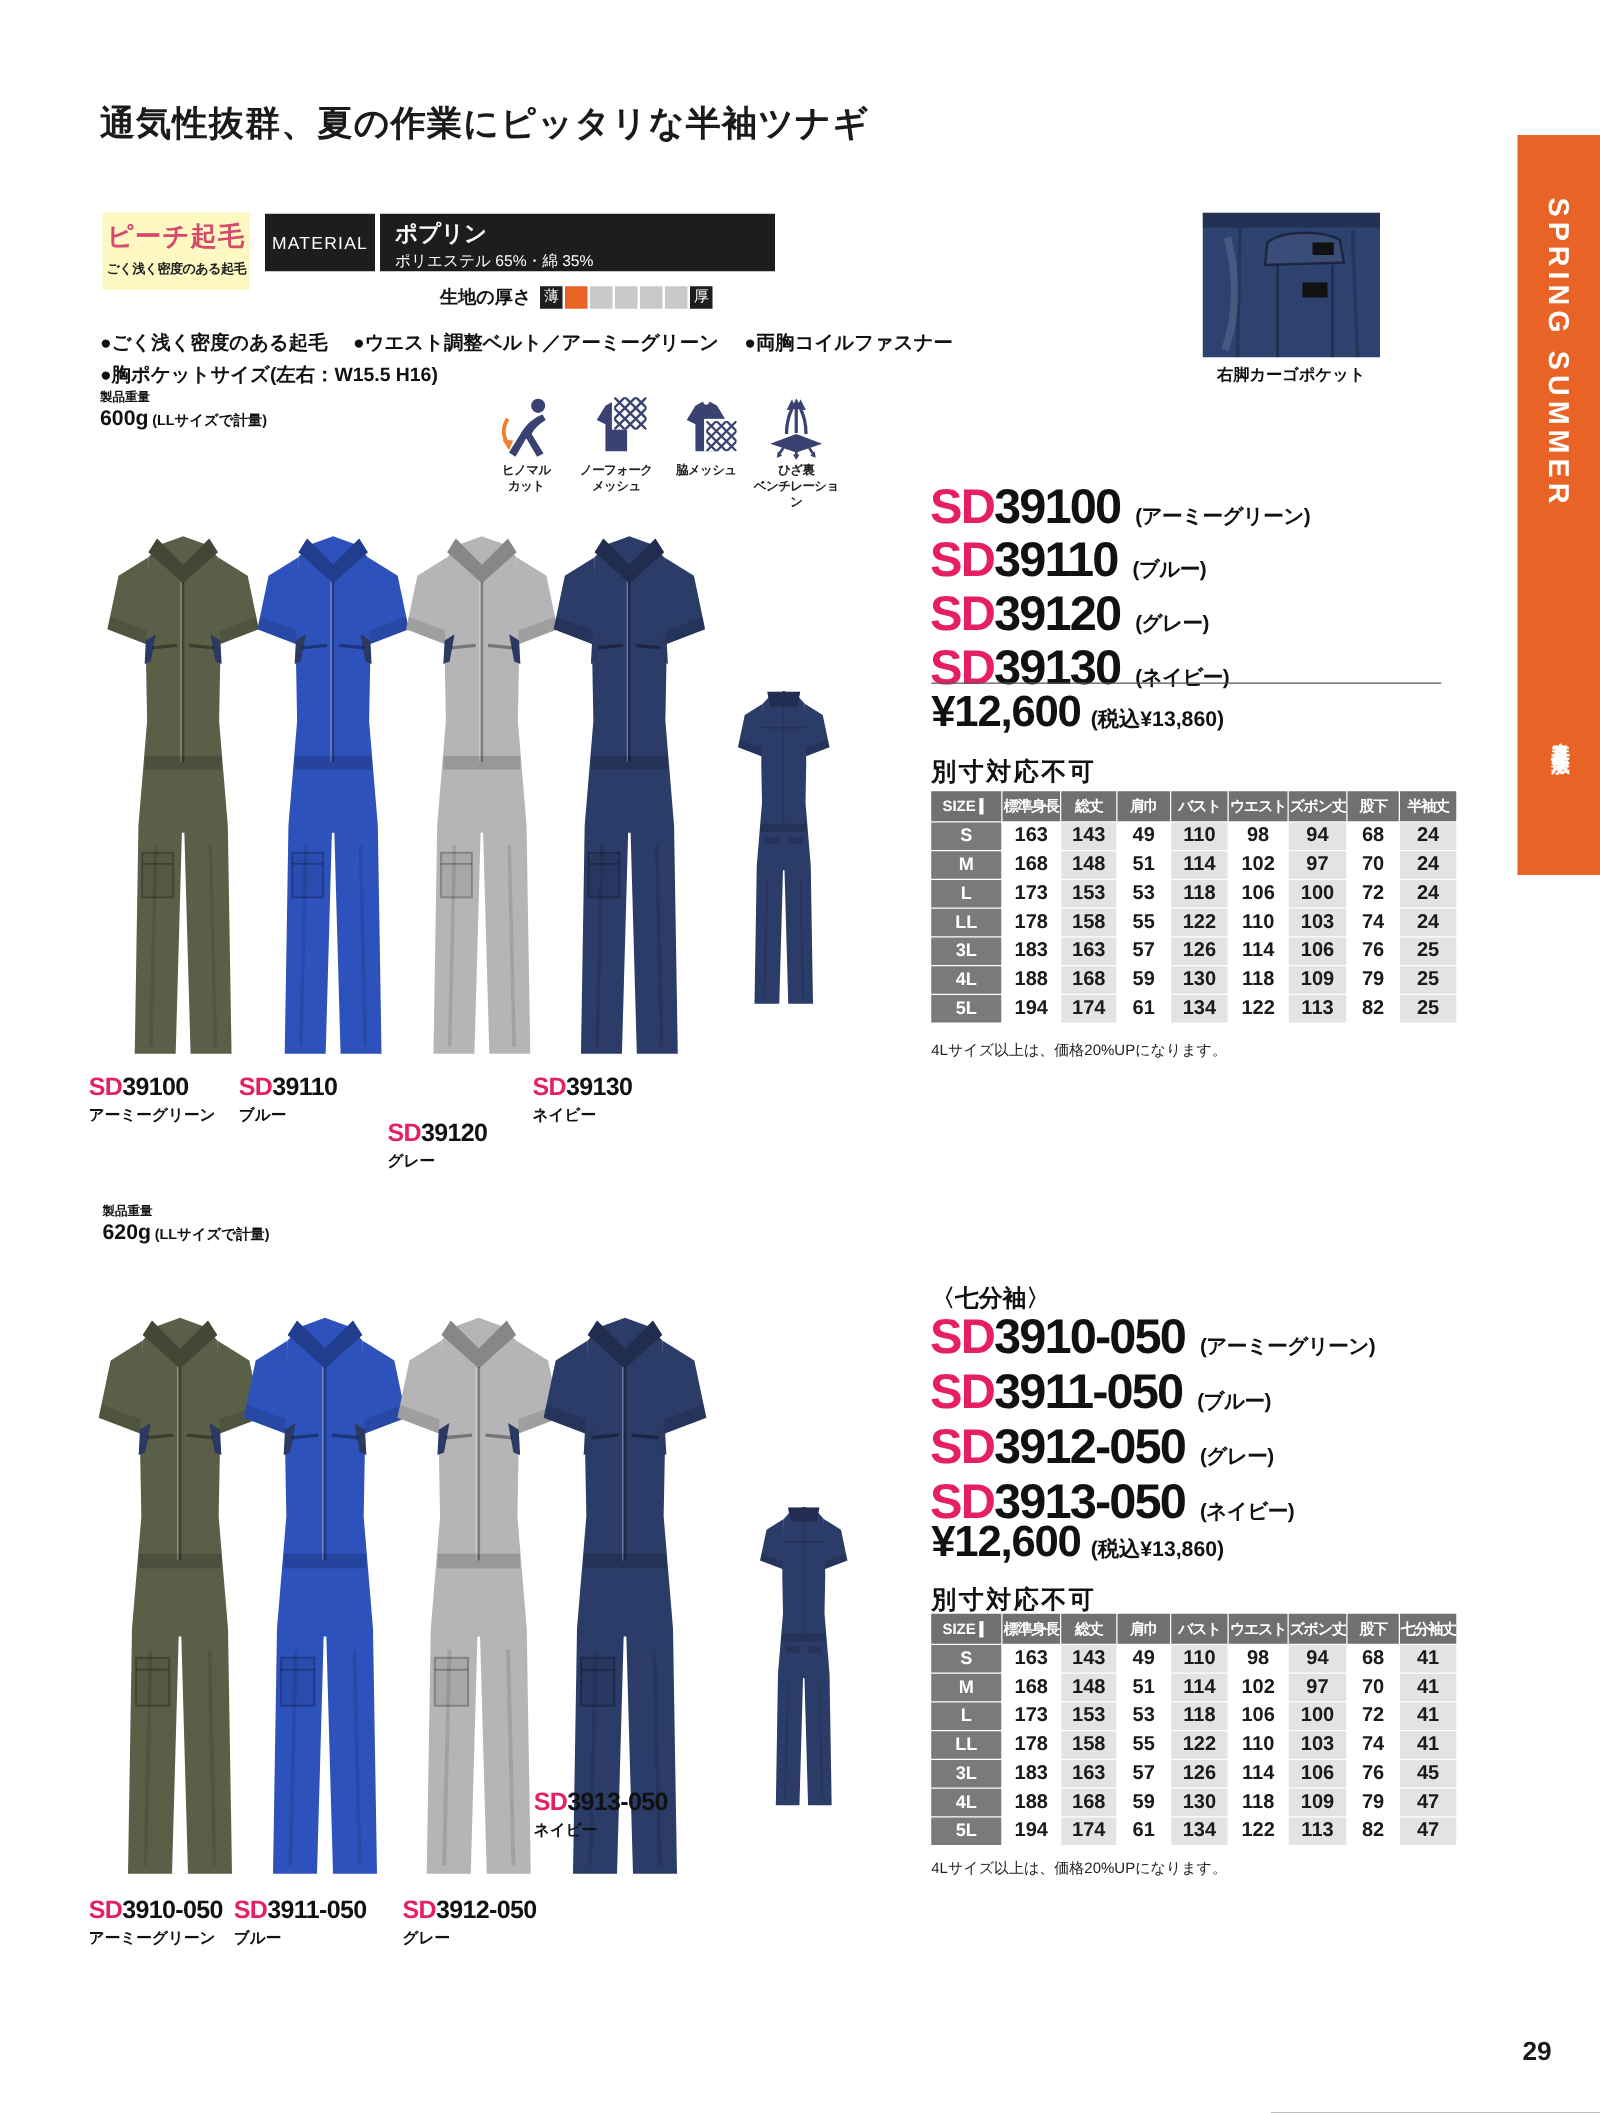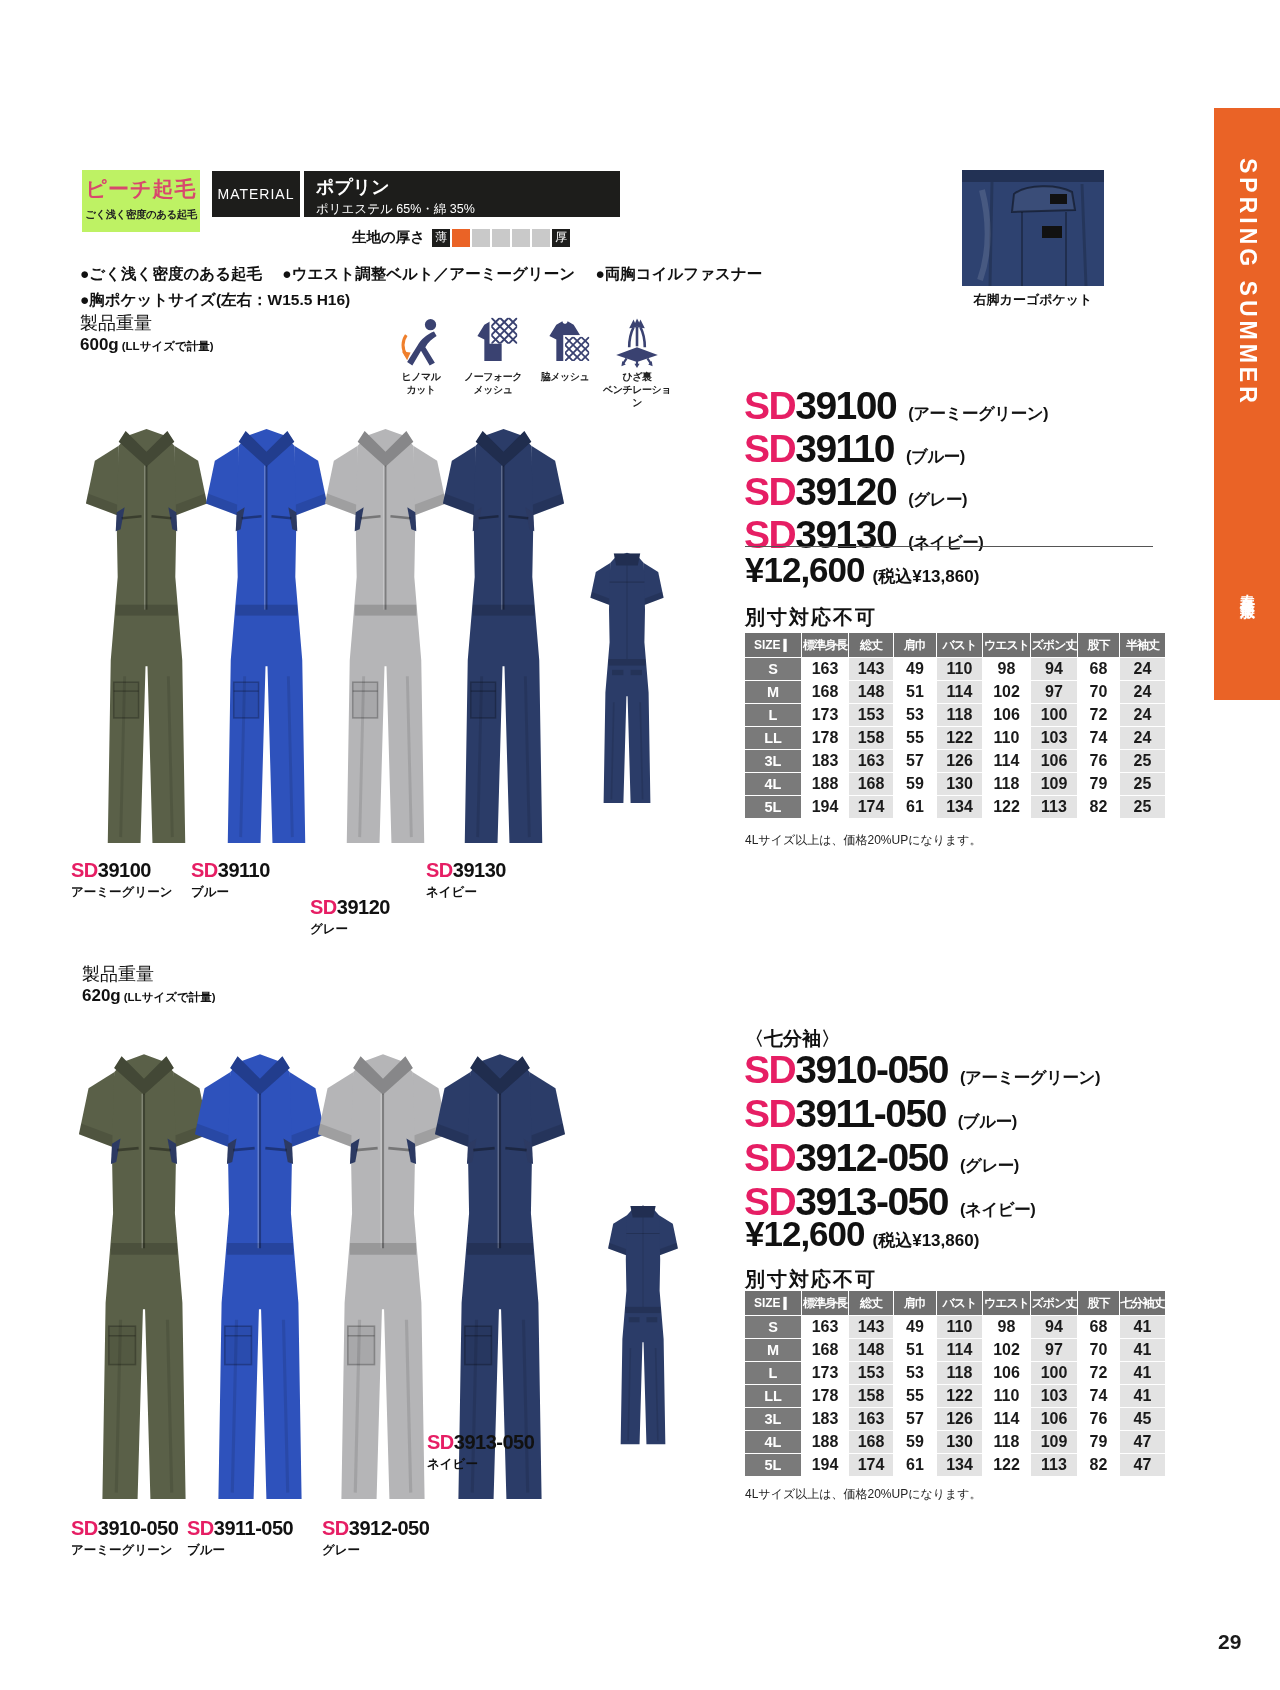--- a/index.html
+++ b/index.html
@@ -32,21 +32,21 @@
   
   .features{left:80px;top:264px;font-size:15.5px;font-weight:bold;color:#111;}
   .features .fline{white-space:nowrap;}
   .features .fitem{margin-right:16px;}
   .features .fline2{margin-top:5px;}
 
   
   .weight{width:260px;}
   .weight-top{left:80px;top:311px;}
   .weight-bottom{left:82px;top:962px;}
-  .w-label{font-size:18px;font-weight:normal;}
+  .w-label{font-size:10px;font-weight:bold;}
   .w-val{font-size:17px;font-weight:bold;}
   .w-note{font-size:11.5px;font-weight:bold;margin-left:3px;}
 
   
   .icons-row{left:385px;top:316px;display:flex;}
   .ficon{width:72px;text-align:center;}
   .icn{width:52px;height:52px;display:block;margin:0 auto;}
   .icn-label{font-size:10px;font-weight:bold;color:#222;line-height:1.3;margin-top:2px;letter-spacing:-0.5px;}
 
   
@@ -180,22 +180,23 @@
       </g>
       <polygon points="12,58 17,56 13,52" fill="currentColor"></polygon>
       <polygon points="30,60 27,55 33,55" fill="currentColor"></polygon>
       <polygon points="48,58 43,56 47,52" fill="currentColor"></polygon>
     </symbol>
   </defs>
 </svg>
 
 <div class="page">
 
-
-  <div class="abs peach-badge" style="background-color: #bef264;">
+  <div class="abs page-title">通気性抜群、夏の作業にピッタリな半袖ツナギ</div>
+
+  <div class="abs peach-badge" style="background-color: #fef9c3;">
     <div class="peach-title" style="color: rgb(216, 72, 109);">ピーチ起毛</div>
     <div class="peach-sub">ごく浅く密度のある起毛</div>
   </div>
 
   <div class="abs mat-tag">MATERIAL</div>
   <div class="abs mat-info">
     <div class="mat-name">ポプリン</div>
     <div class="mat-comp">ポリエステル 65%・綿 35%</div>
   </div>
 

